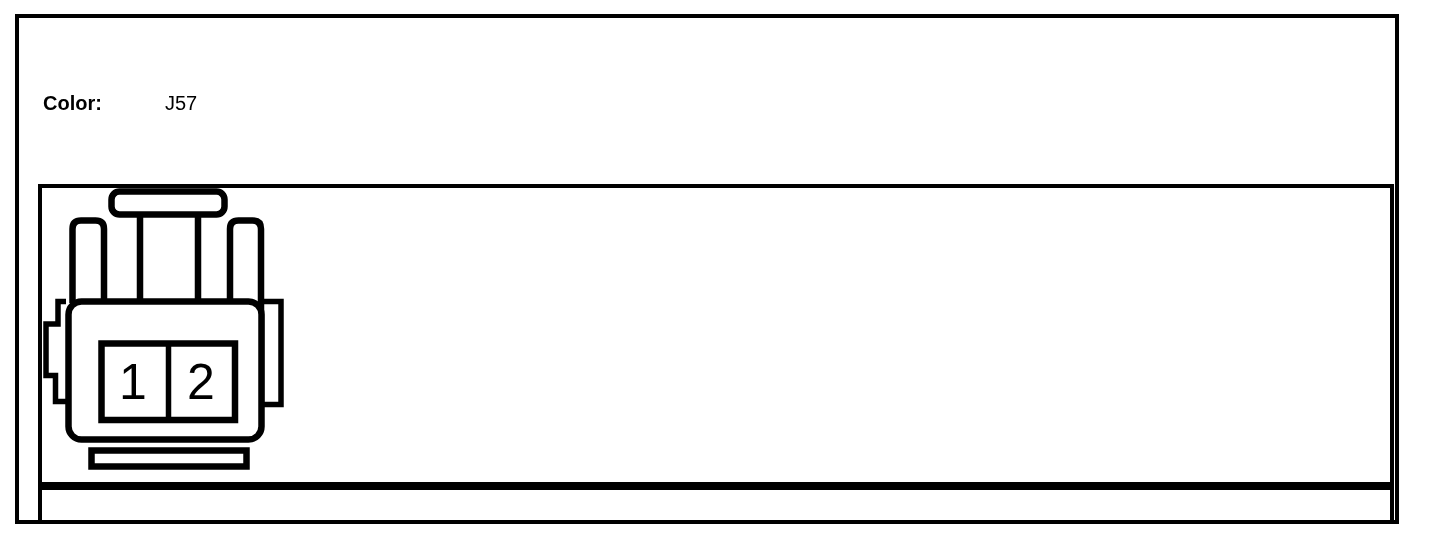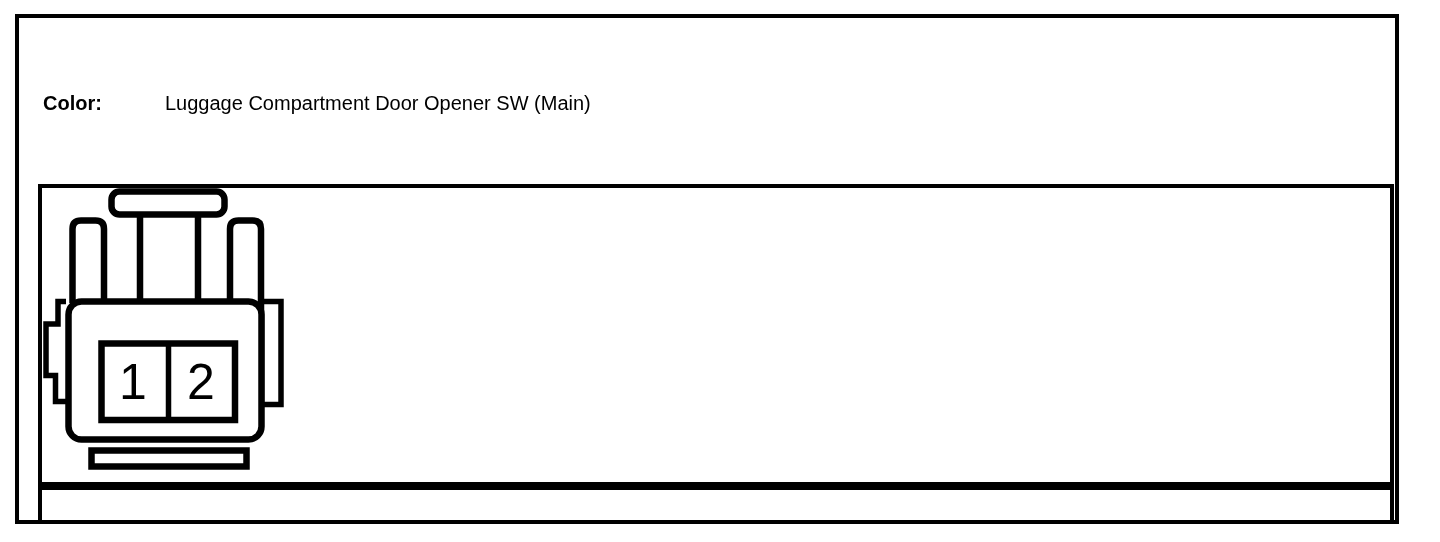--- a/index.html
+++ b/index.html
@@ -69,21 +69,20 @@
   <div class="outer-border"></div>
 
   <div class="header-labels">
     <div>Color:</div>
     <div>Code:</div>
     <div>Part #:</div>
     <div>Color:</div>
   </div>
 
   <div class="header-values">
-    <div>Luggage Compartment Door Opener SW (Main)</div>
     <div>J57</div>
     <div>90980-10825</div>
     <div>Blue</div>
   </div>
 
   <div class="diagram-box"></div>
   <div class="bottom-strip"></div>
 
   <svg class="connector-svg" viewBox="35 185 290 295" xmlns="http://www.w3.org/2000/svg">
 

